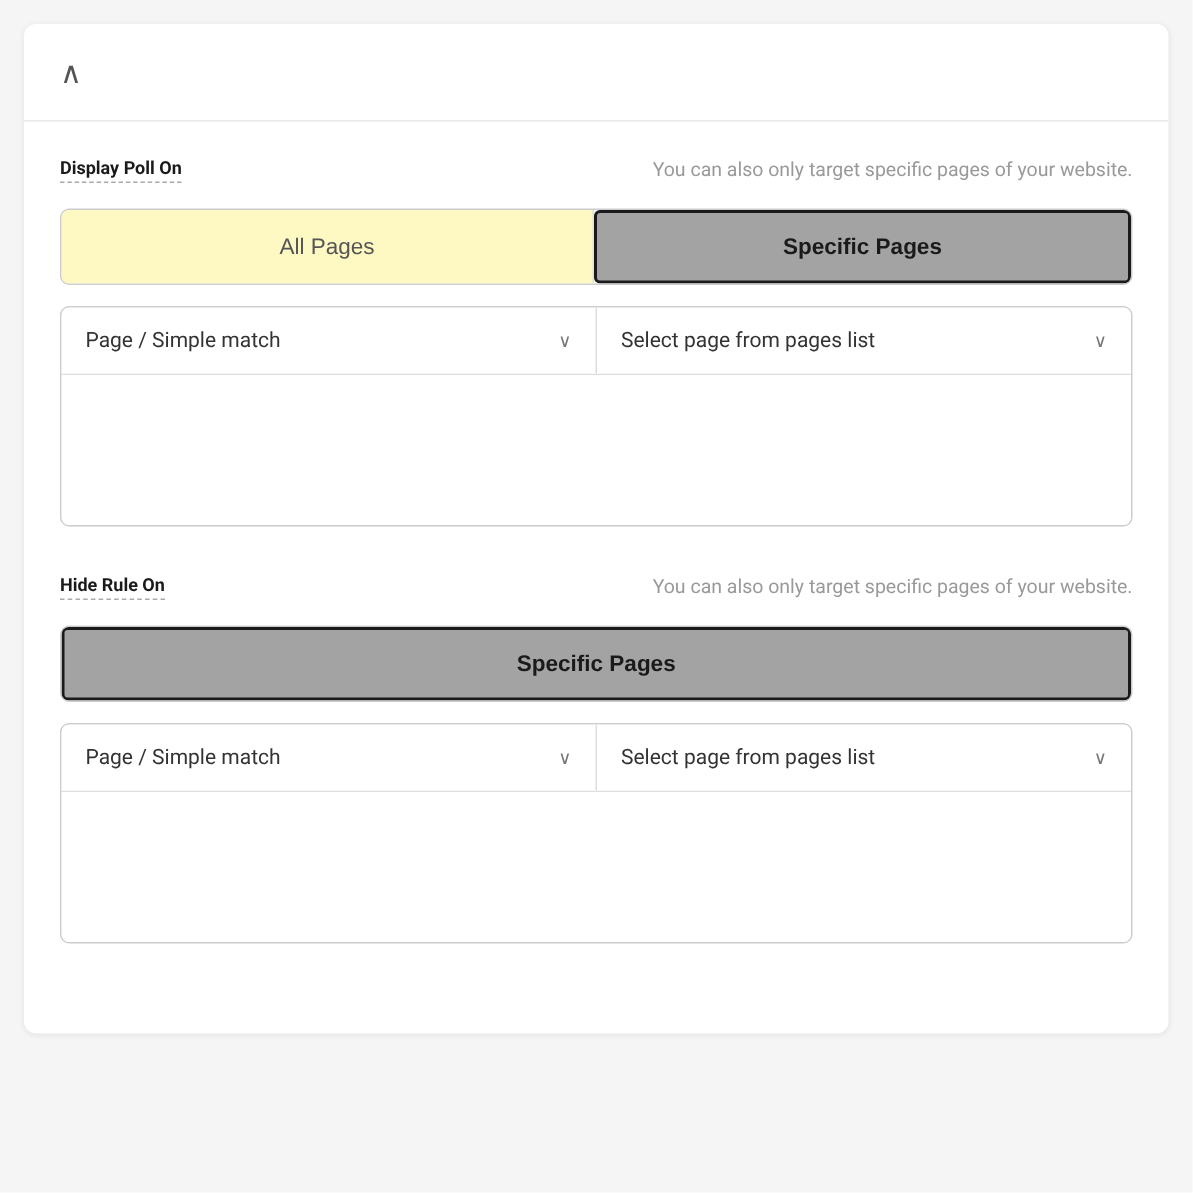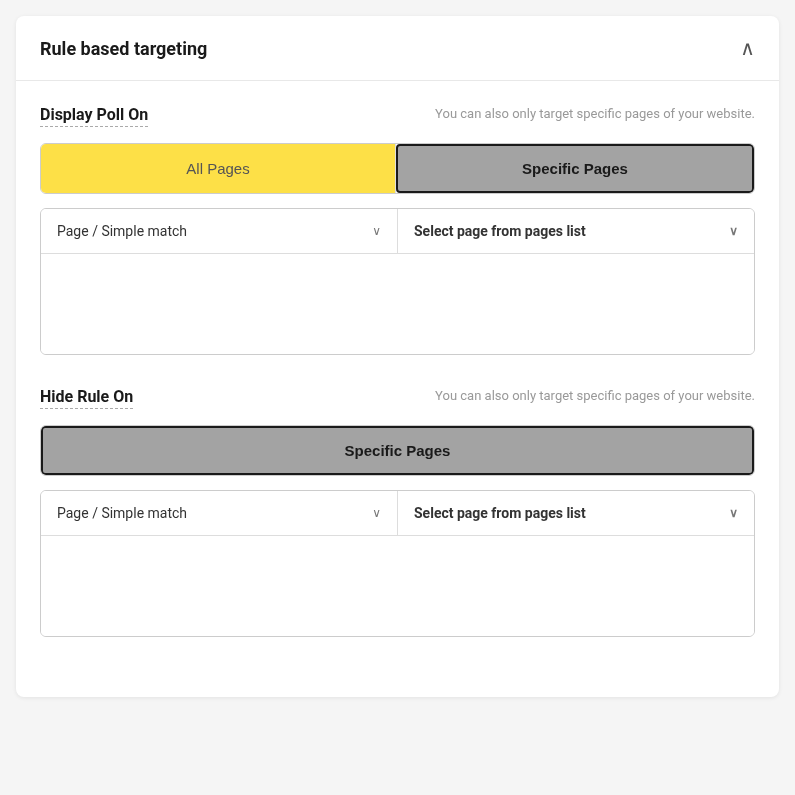--- a/index.html
+++ b/index.html
@@ -58,21 +58,21 @@
     }
 
     .section-header {
       display: flex;
       align-items: flex-start;
       justify-content: space-between;
       margin-bottom: 16px;
     }
 
     .section-title {
-      font-size: 16px;
+      font-size: 12px;
       font-weight: 700;
       color: #1a1a1a;
       border-bottom: 1.5px dashed #aaa;
       padding-bottom: 2px;
     }
 
     .section-hint {
       font-size: 13px;
       color: #999;
       text-align: left;
@@ -87,21 +87,21 @@
       overflow: hidden;
       margin-bottom: 14px;
     }
 
     .toggle-btn {
       flex: 1;
       padding: 14px 0;
       font-size: 15px;
       font-weight: 400;
       color: #555;
-      background: #fde047;
+      background: #fef9c3;
       border: none;
       cursor: pointer;
       transition: background 0.15s;
     }
 
     .toggle-btn.active {
       font-weight: 700;
       color: #1a1a1a;
       border: 2px solid #1a1a1a;
       border-radius: 4px;
@@ -135,21 +135,20 @@
       padding: 14px 16px;
       font-size: 14px;
       color: #333;
       cursor: pointer;
       background: #fff;
       border-right: 1px solid #ddd;
     }
 
     .filter-select:last-child {
       border-right: none;
-      font-weight: bold;
     }
 
     .filter-select-label {
       color: #333;
       text-align: right;
     }
 
     .filter-dropdown-icon {
       color: #777;
       font-size: 12px;
@@ -161,21 +160,20 @@
       font-size: 14px;
       color: #555;
       background: #fff;
     }
   </style>
 </head>
 <body>
 
 <div class="card">
   <div class="card-header">
-    <span class="card-title">Rule based targeting</span>
     <span class="chevron-icon">∧</span>
   </div>
 
   <div class="card-body">
 
     <div class="section">
       <div class="section-header">
         <span class="section-title">Display Poll On</span>
         <span class="section-hint">You can also only target specific pages of your website.</span>
       </div>

